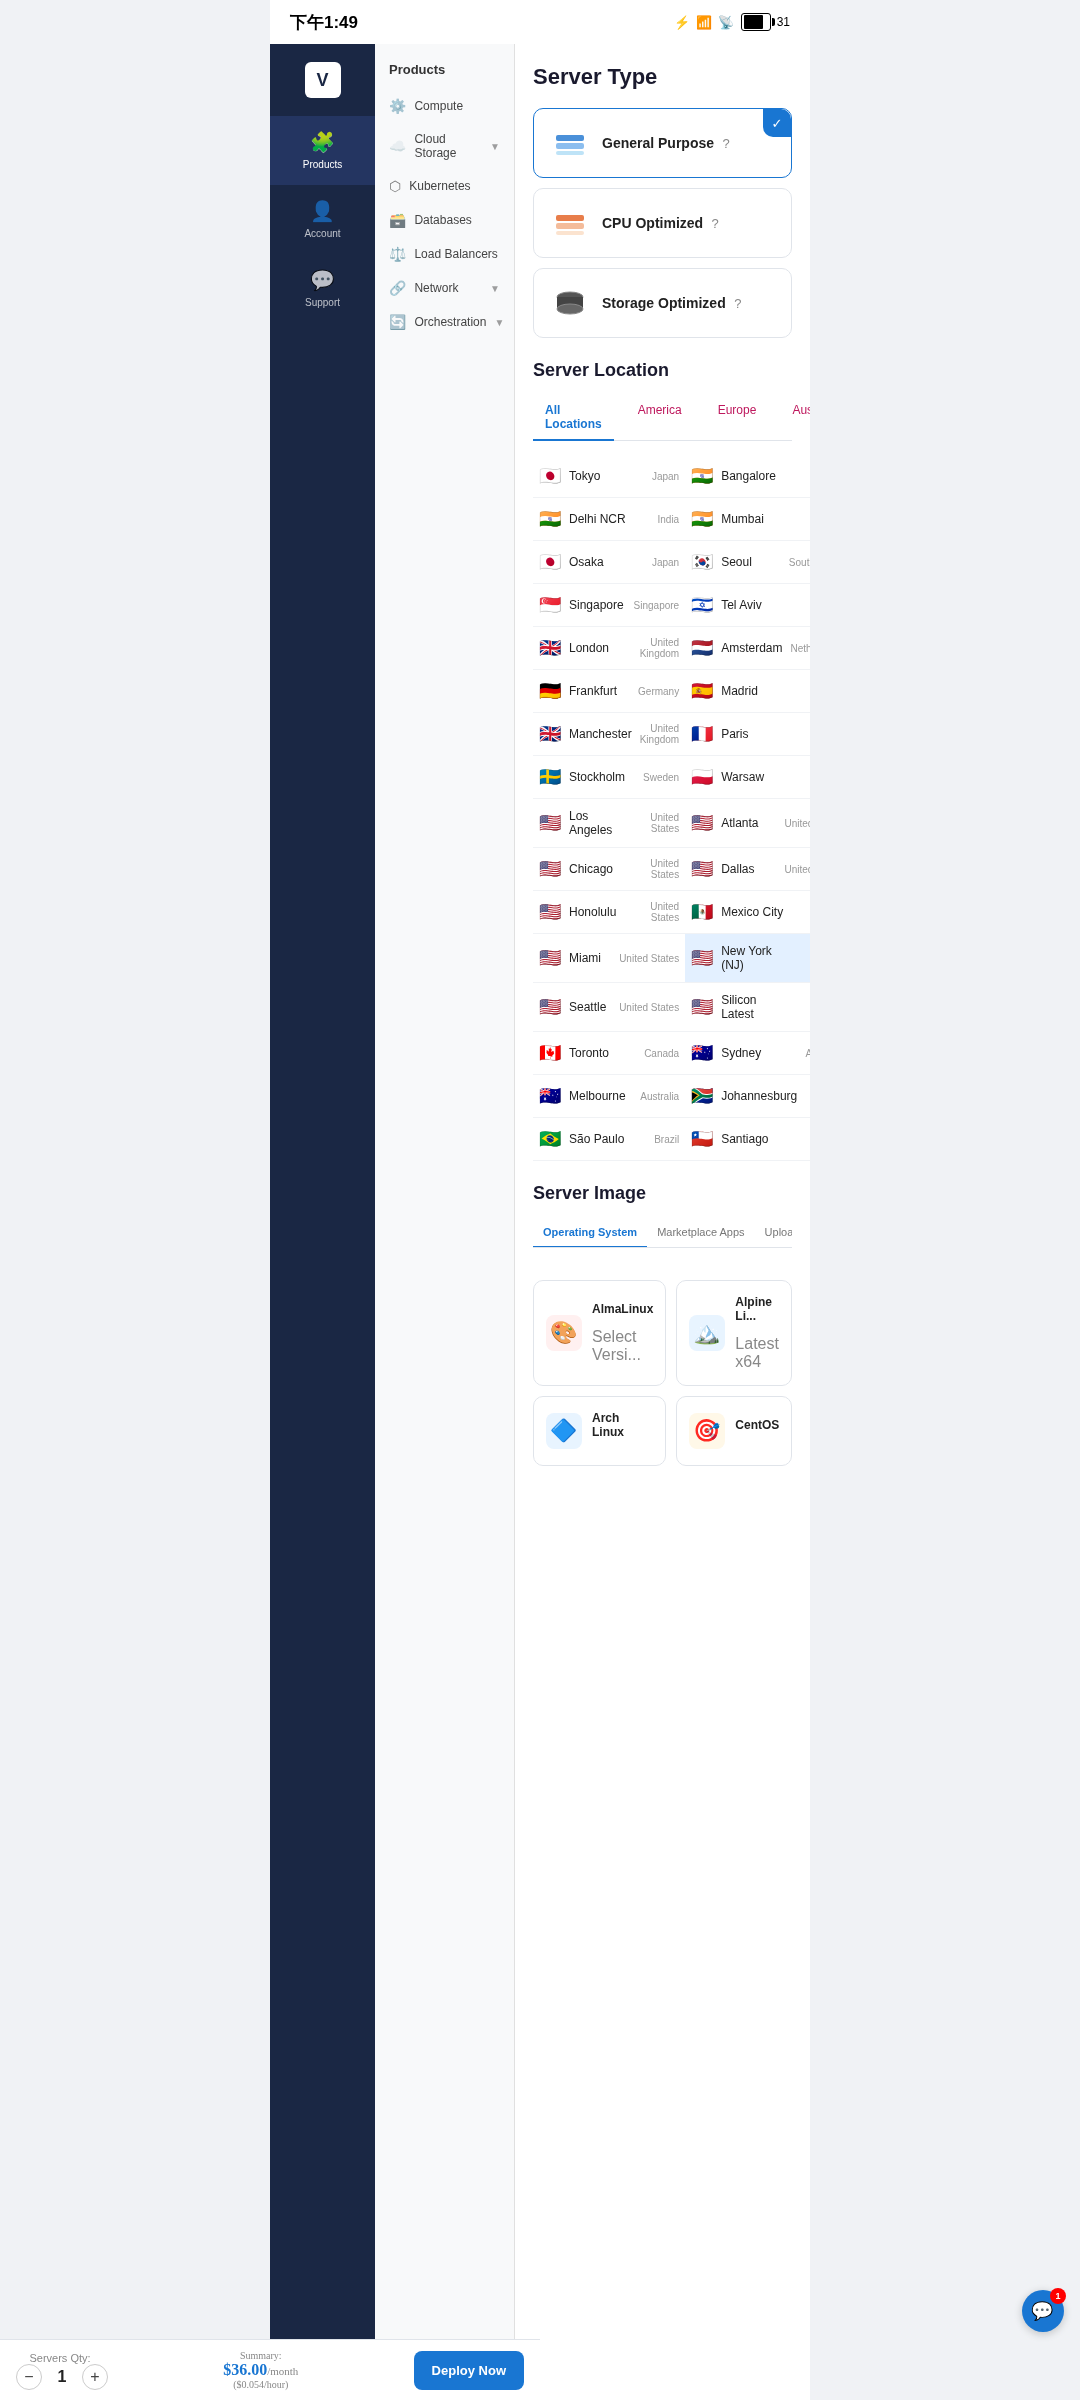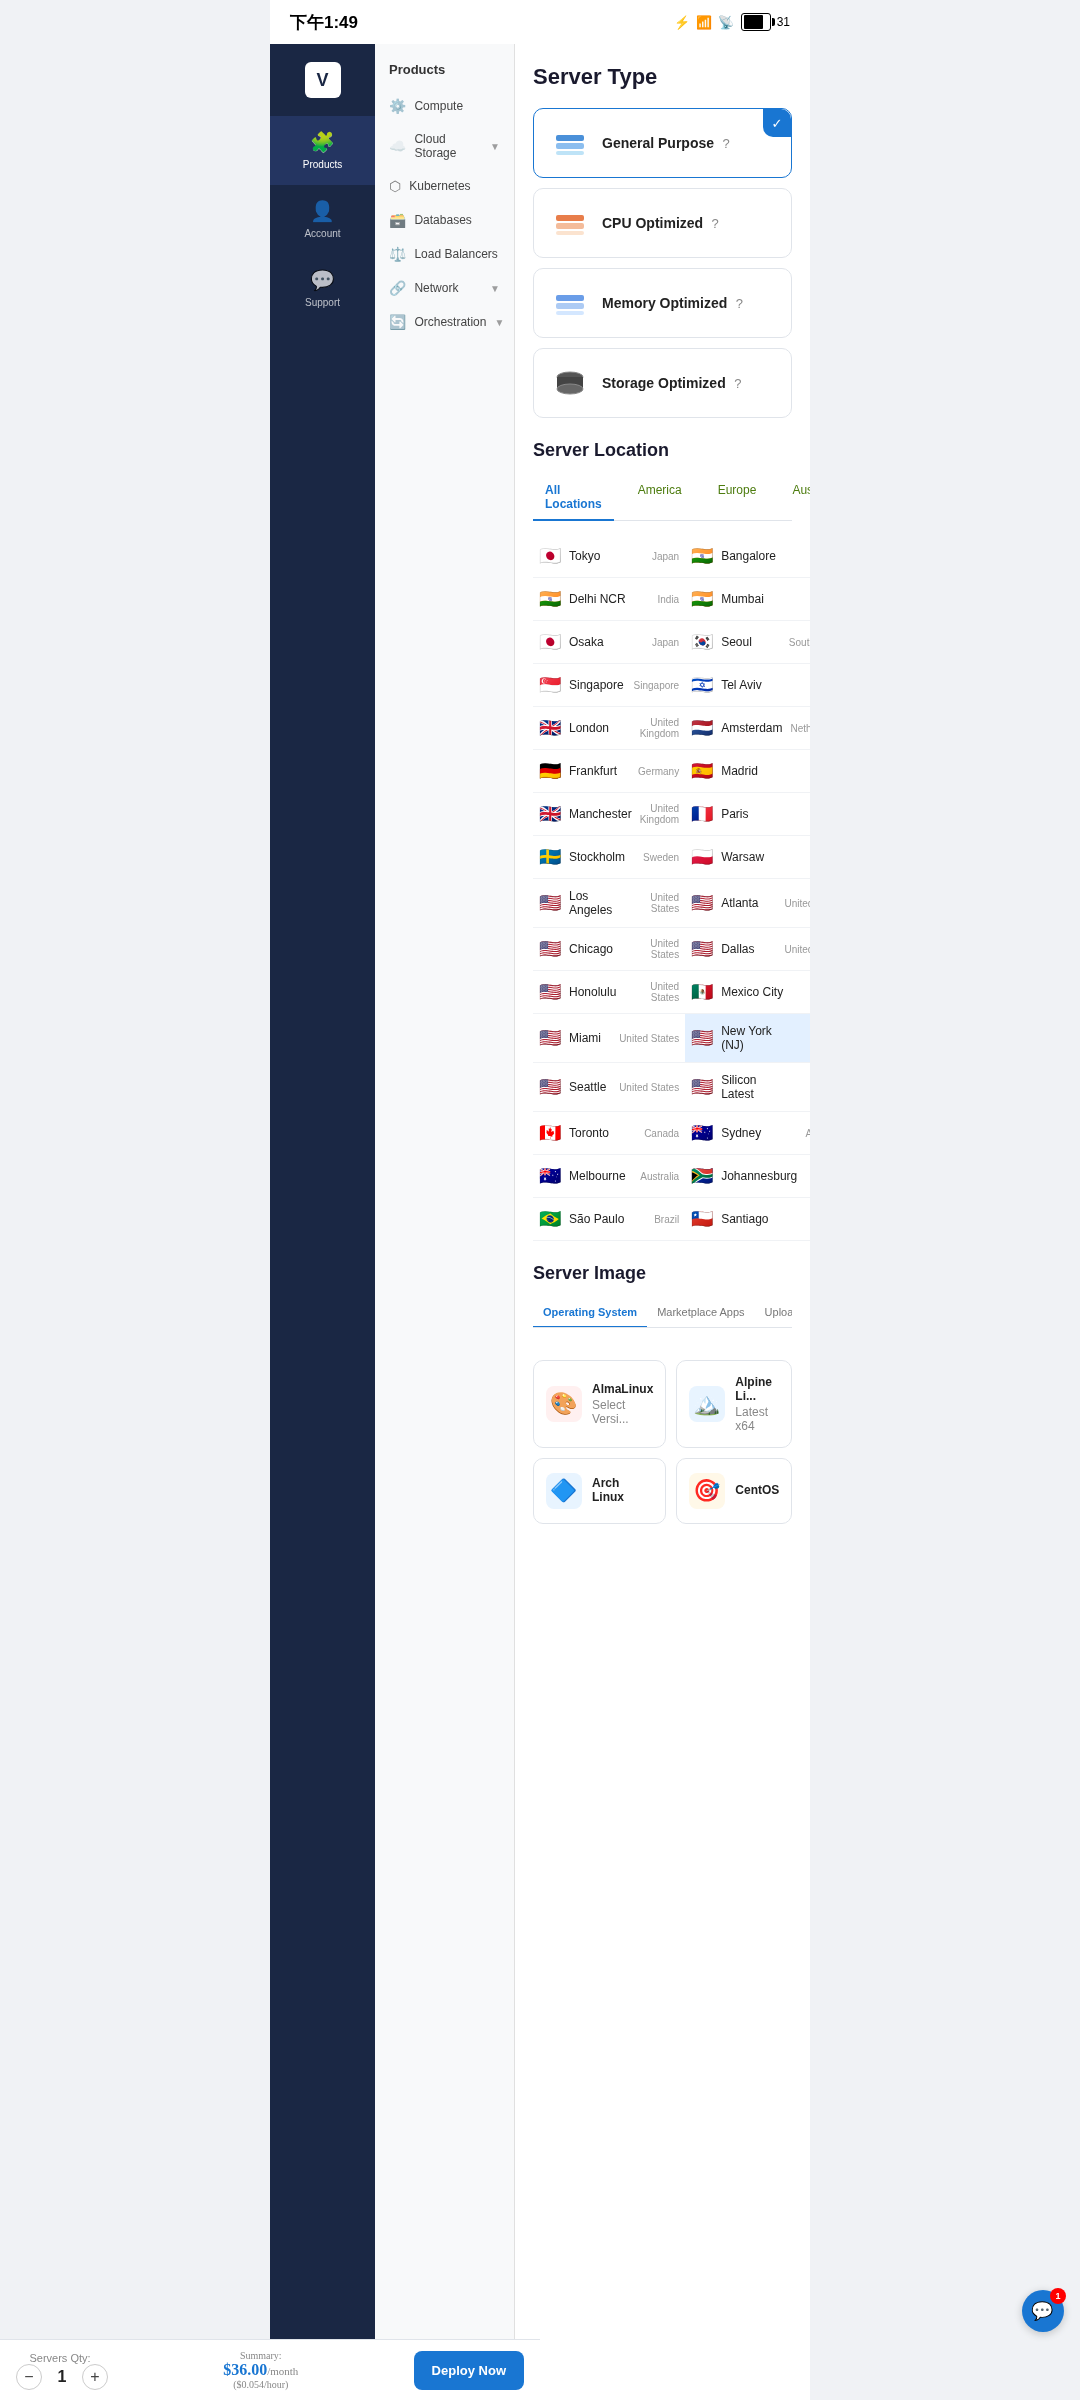--- a/index.html
+++ b/index.html
@@ -240,21 +240,21 @@
     
     .location-tabs {
       display: flex;
       gap: 12px;
       border-bottom: 1px solid #e0e4ea;
       margin-bottom: 14px;
     }
     .location-tab {
       padding: 8px 12px;
       font-size: 12px;
-      color: #4d7c0f;
+      color: #be185d;
       cursor: pointer;
       border-bottom: 2px solid transparent;
       margin-bottom: -1px;
     }
     .location-tab.active {
       color: #1976d2;
       border-bottom-color: #1976d2;
       font-weight: 600;
     }
 
@@ -355,23 +355,23 @@
       justify-content: center;
       font-size: 22px;
       flex-shrink: 0;
     }
     .os-name {
       font-size: 12px;
       font-weight: 600;
       color: #222;
     }
     .os-version {
-      font-size: 12px;
+      font-size: 16px;
       color: #888;
-      margin-top: 2px;
+      margin-top: 12px;
     }
 
     
     .bottom-bar {
       position: fixed;
       bottom: 0;
       left: 0;
       right: 0;
       background: white;
       border-top: 1px solid #e0e4ea;
@@ -573,31 +573,20 @@
           <rect x="4" y="10" width="28" height="6" rx="2" fill="#e87d4a"></rect>
           <rect x="4" y="18" width="28" height="6" rx="2" fill="#f0a070" opacity="0.7"></rect>
           <rect x="4" y="26" width="28" height="4" rx="2" fill="#f8c8a0" opacity="0.5"></rect>
         </svg>
         <div class="type-info">
           <span class="type-name">CPU Optimized</span>
           <span class="type-help">?</span>
         </div>
       </div>
 
-      <div class="type-card">
-        <svg class="type-icon" viewBox="0 0 36 36">
-          <rect x="4" y="10" width="28" height="6" rx="2" fill="#6a9de8"></rect>
-          <rect x="4" y="18" width="28" height="6" rx="2" fill="#8ab5f0" opacity="0.7"></rect>
-          <rect x="4" y="26" width="28" height="4" rx="2" fill="#aacfff" opacity="0.5"></rect>
-        </svg>
-        <div class="type-info">
-          <span class="type-name">Memory Optimized</span>
-          <span class="type-help">?</span>
-        </div>
-      </div>
 
       <div class="type-card">
         <svg class="type-icon" viewBox="0 0 36 36">
           <ellipse cx="18" cy="12" rx="13" ry="5" fill="#555" stroke="#888" stroke-width="1"></ellipse>
           <rect x="5" y="12" width="26" height="12" fill="#444"></rect>
           <ellipse cx="18" cy="24" rx="13" ry="5" fill="#666" stroke="#888" stroke-width="1"></ellipse>
         </svg>
         <div class="type-info">
           <span class="type-name">Storage Optimized</span>
           <span class="type-help">?</span>

